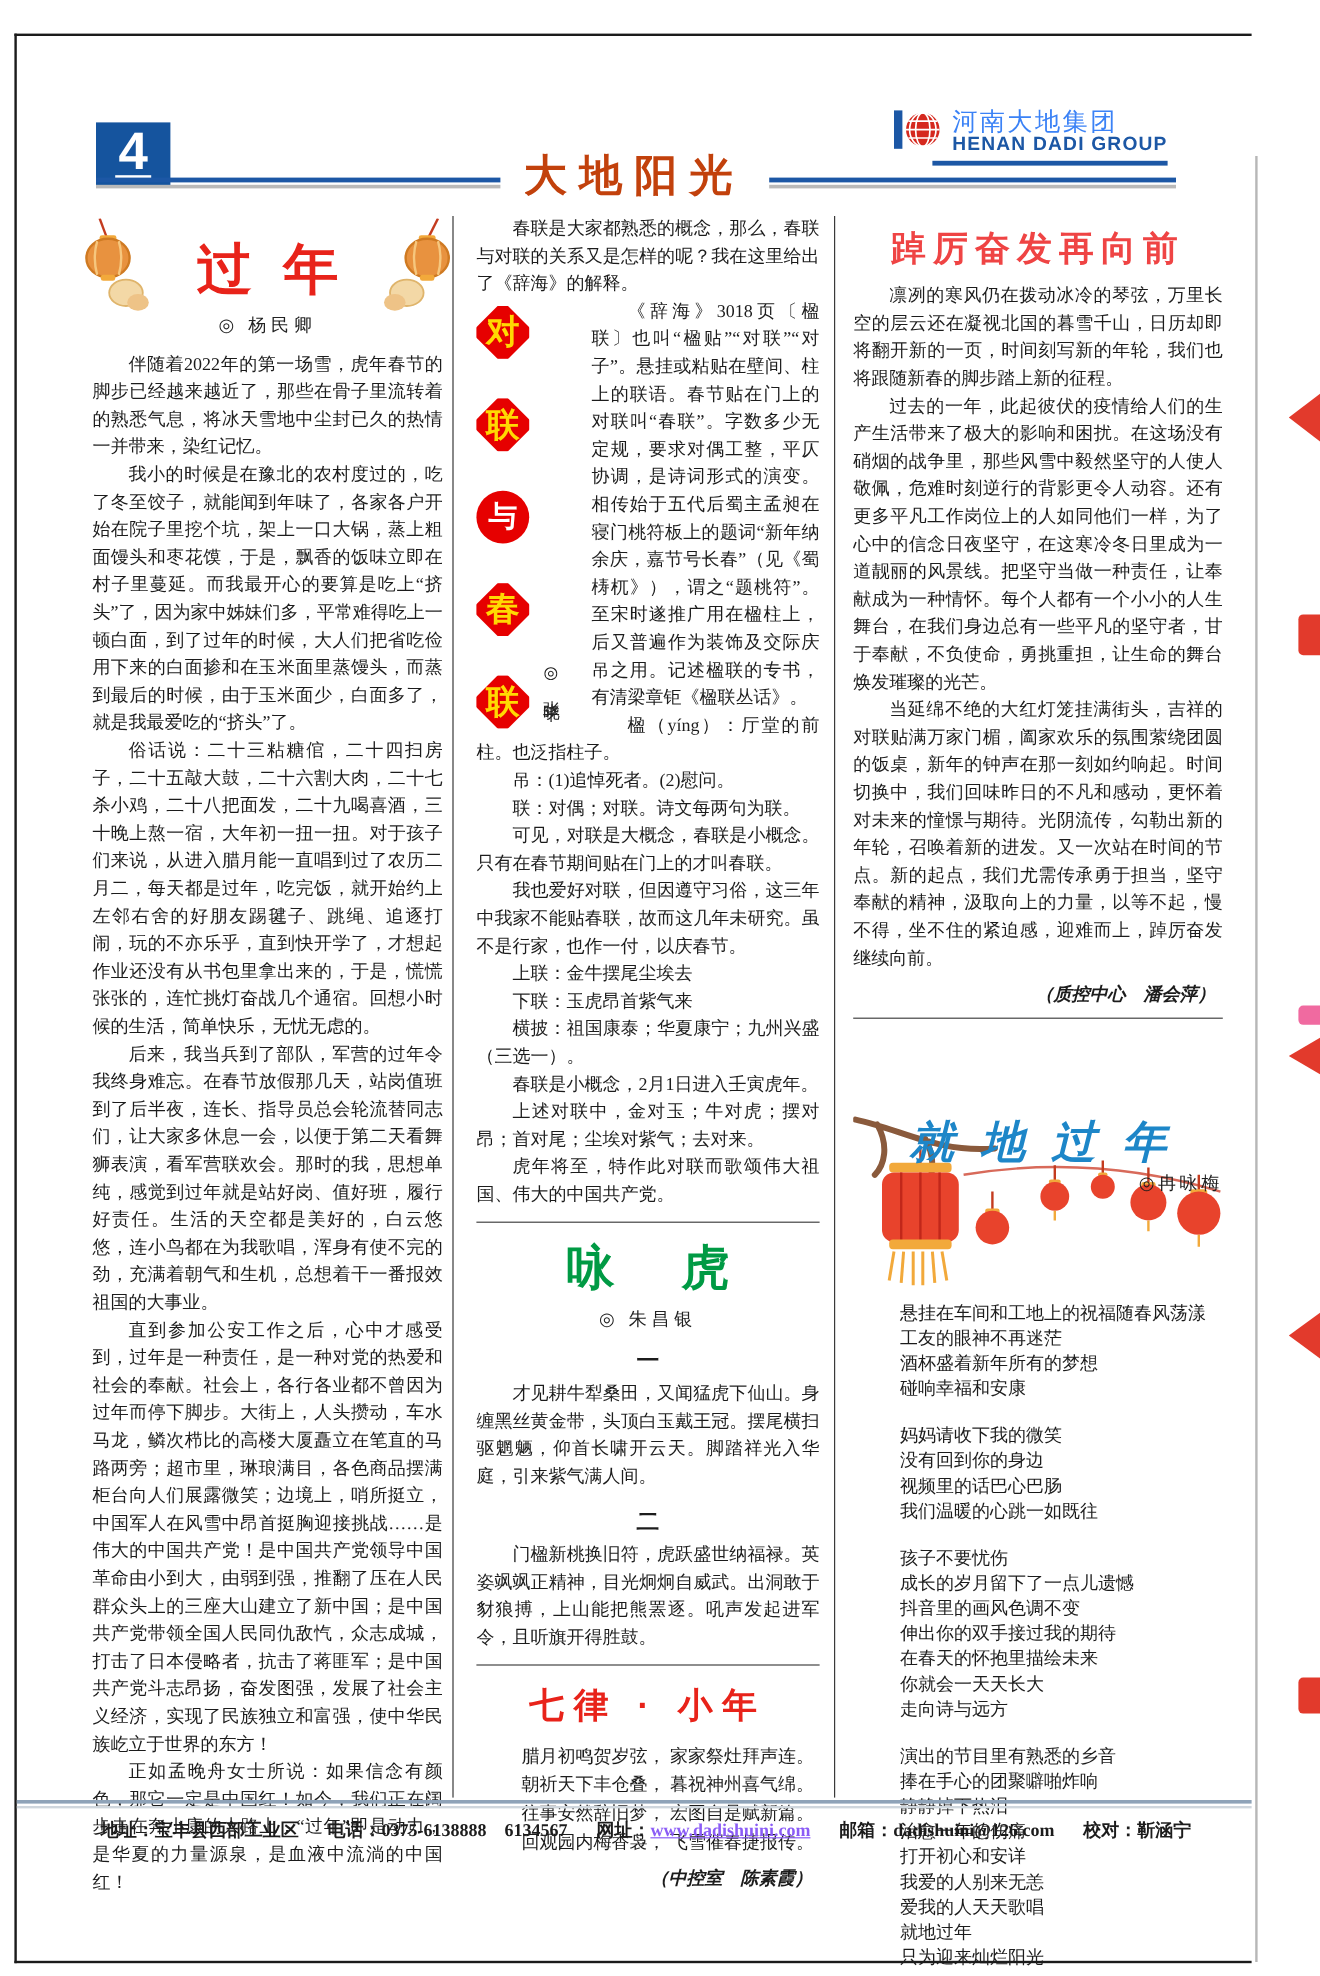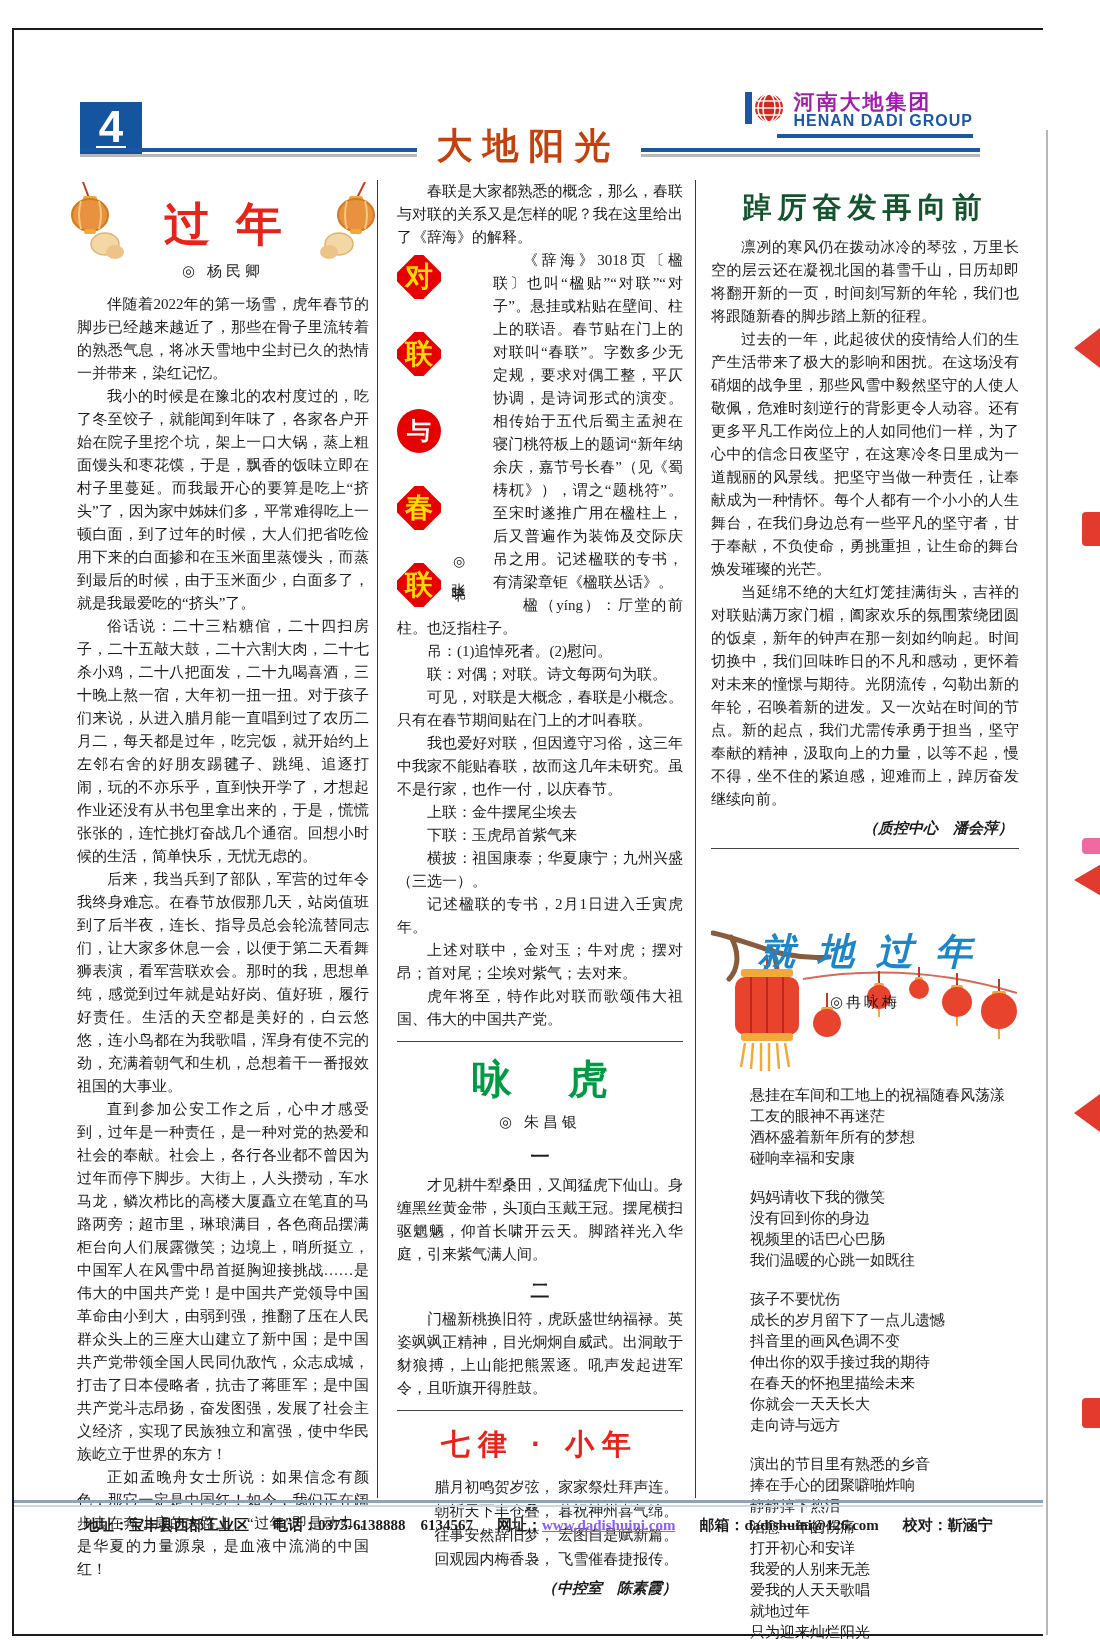--- a/index.html
+++ b/index.html
@@ -30,21 +30,21 @@
   .head-rules .r1{height:4px;background:#1c57a5;}
   .head-rules .r2{height:3px;background:#b9b9b9;margin-top:2px;}
   .masthead{
     position:absolute;left:50%;top:92px;transform:translateX(-50%);
     background:#fff;padding:0 20px;color:#c2410c;
     font-family:"Liberation Sans",sans-serif;font-weight:bold;font-size:36px;letter-spacing:10px;
     white-space:nowrap;z-index:3;
   }
   .logo{position:absolute;right:70px;top:58px;display:flex;align-items:center;gap:8px;z-index:3;background:#fff;padding-left:10px;}
   .logo-text{display:flex;flex-direction:column;line-height:1.05;}
-  .logo-cn{font-family:"Liberation Sans",sans-serif;font-weight:bold;font-size:21px;color:#a21caf;letter-spacing:2px;}
+  .logo-cn{font-family:"Liberation Sans",sans-serif;font-weight:normal;font-size:21px;color:#3b82f6;letter-spacing:2px;}
   .logo-en{font-family:"Liberation Sans",sans-serif;font-weight:bold;font-size:16px;color:#1c57a5;letter-spacing:1px;}
   .logo-bar{position:absolute;right:70px;top:104px;width:196px;height:4px;background:#1c57a5;z-index:3;}
 
   
   .col{position:absolute;top:150px;}
   .col1{left:63px;width:292px;}
   .col2{left:383px;width:286px;}
   .col3{left:697px;width:308px;}
   .vsep{position:absolute;top:150px;width:1px;height:1318px;background:#3a3a3a;}
   .vsep.s1{left:363px;} .vsep.s2{left:681px;}
@@ -78,30 +78,30 @@
   }
   .t-green{color:#009a44;font-family:"Liberation Sans",sans-serif;font-weight:bold;
     font-size:40px;text-align:center;letter-spacing:56px;padding-left:56px;margin:10px 0 4px;white-space:nowrap;}
   .sec-label{text-align:center;font-weight:bold;font-size:19px;margin:12px 0 4px;}
   .t-qilv{color:#e8231a;font-family:"Liberation Sans",sans-serif;font-weight:bold;
     font-size:29px;text-align:center;letter-spacing:8px;margin:14px 0 10px;white-space:nowrap;}
   .poem-c p{margin:0;font-size:15px;line-height:24px;text-indent:2.5em;text-align:left;}
   .byline{text-align:right;font-size:15px;font-weight:600;margin-top:8px;padding-right:6px;font-style:italic;}
 
   
-  .t-pink{color:#14532d;font-family:"Liberation Sans",sans-serif;font-weight:bold;
+  .t-pink{color:#ef4444;font-family:"Liberation Sans",sans-serif;font-weight:bold;
     font-size:29px;text-align:center;letter-spacing:6px;margin:8px 0 8px;white-space:nowrap;}
   .banner{position:relative;height:148px;margin-top:6px;}
   .banner svg{position:absolute;left:0;top:0;}
   .t-blue{
     position:relative;z-index:2;color:#1d86c8;font-family:"Liberation Sans",sans-serif;font-weight:bold;
     font-size:37px;text-align:center;letter-spacing:22px;padding-left:22px;margin-top:78px;white-space:nowrap;
     font-style:italic;
   }
-  .t-blue-author{position:relative;z-index:2;text-align:center;font-size:15px;letter-spacing:3px;margin-top:16px;}
+  .t-blue-author{position:relative;z-index:2;text-align:right;font-size:15px;letter-spacing:3px;margin-top:0;}
   .stanzas{margin-top:10px;}
   .stanza{margin-bottom:18px;}
   .stanza p{margin:0;font-size:15px;line-height:21px;text-align:left;padding-left:2.6em;text-indent:0;}
 
   
   .foot-rules{position:absolute;left:0;top:1470px;width:1029px;}
   .foot-rules .r1{height:3px;background:#8fa3b8;}
   .foot-rules .r2{height:2px;background:#cfd6dd;margin-top:2px;}
   .footer{
     position:absolute;left:70px;top:1486px;width:900px;display:flex;gap:24px;flex-wrap:nowrap;
@@ -204,21 +204,21 @@
           <p>楹（yíng）：厅堂的前柱。也泛指柱子。</p>
           <p>吊：(1)追悼死者。(2)慰问。</p>
           <p>联：对偶；对联。诗文每两句为联。</p>
           <p>可见，对联是大概念，春联是小概念。只有在春节期间贴在门上的才叫春联。</p>
         </div>
       <div class="body-text">
           <p>我也爱好对联，但因遵守习俗，这三年中我家不能贴春联，故而这几年未研究。虽不是行家，也作一付，以庆春节。</p>
           <p>上联：金牛摆尾尘埃去</p>
           <p>下联：玉虎昂首紫气来</p>
           <p>横披：祖国康泰；华夏康宁；九州兴盛（三选一）。</p>
-          <p>记述楹联的专书，2月1日进入壬寅虎年。</p>
+          <p>春联是小概念，2月1日进入壬寅虎年。</p>
           <p>上述对联中，金对玉；牛对虎；摆对昂；首对尾；尘埃对紫气；去对来。</p>
           <p>虎年将至，特作此对联而歌颂伟大祖国、伟大的中国共产党。</p>
         </div>
     </div>
 
     <hr class="hr">
 
     <div>
       <div class="t-green">咏虎</div>
       <div class="author-c">◎ 朱昌银</div>

